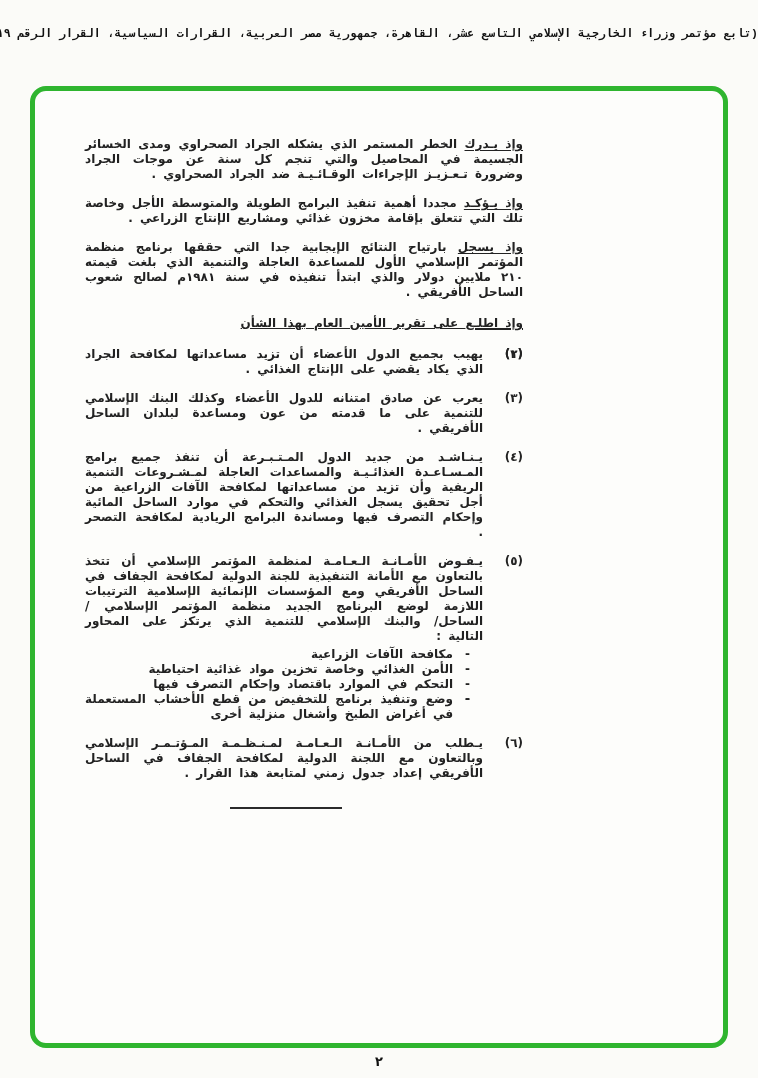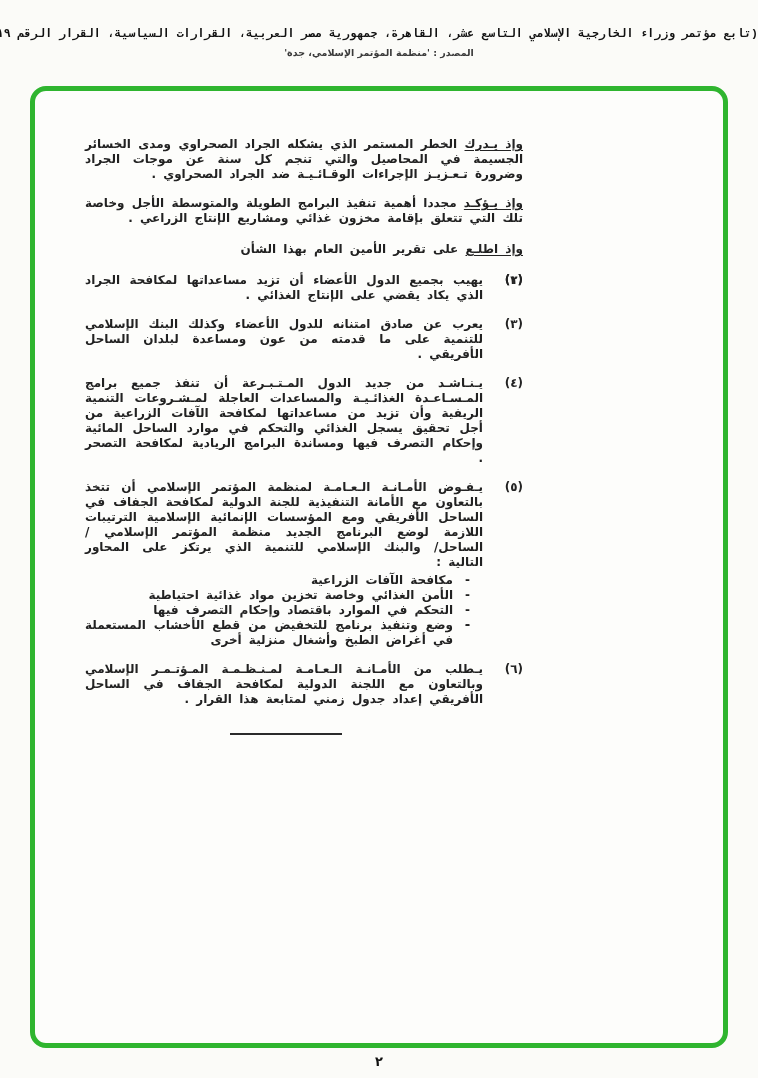--- a/index.html
+++ b/index.html
@@ -27,21 +27,21 @@
   }
   .doc{
     direction:rtl;
     padding:46px 200px 0 50px;
     font-size:12px; line-height:15px; font-weight:bold;
     letter-spacing:1px; word-spacing:3px;
     color:#222;
   }
   .para{ margin:0 0 14px 0; text-align:justify; }
   .lead{ text-decoration:underline; text-underline-offset:2px; }
-  .para-head{ margin:16px 0 16px 0; }
+  .para-head{ margin:16px 0 16px 0;text-decoration:underline; }
   .item{
     position:relative; padding-right:40px; margin:0 0 14px 0;
     text-align:justify;
   }
   .num{ position:absolute; right:0; top:0; }
   .sublist{ margin-top:3px; padding-right:10px; }
   .sub{ position:relative; padding-right:20px; text-align:justify; }
   .dash{ position:absolute; right:2px; top:0; }
   .endline{
     width:112px; border-top:2px solid #2b2b2b;
@@ -52,30 +52,30 @@
     text-align:center; font-size:13px; font-weight:bold; color:#111;
   }
 </style>
 </head>
 <body>
 
 <div class="page">
 
   <div class="header">
     <div class="h1">(تابع مؤتمر وزراء الخارجية الإسلامي التاسع عشر، القاهرة، جمهورية مصر العربية، القرارات السياسية، القرار الرقم ٢٧/١٩-س</div>
-    <div class="h2">المصدر : 'منظمة المؤتمر الإسلامي، جدة'</div>
   </div>
 
   <div class="green-box" style="border-color: rgb(47, 181, 47);">
     <div class="doc">
 
       <p class="para"><span class="lead">وإذ يـدرك</span><span> الخطر المستمر الذي يشكله الجراد الصحراوي ومدى الخسائر الجسيمة في المحاصيل والتي تنجم كل سنة عن موجات الجراد وضرورة تـعـزيـز الإجراءات الوقـائـيـة ضد الجراد الصحراوي .</span></p>
 
       <p class="para"><span class="lead">وإذ يـؤكـد</span><span> مجددا أهمية تنفيذ البرامج الطويلة والمتوسطة الأجل وخاصة تلك التي تتعلق بإقامة مخزون غذائي ومشاريع الإنتاج الزراعي .</span></p>
 
+      <p class="para"><span class="lead">وإذ يسجل</span><span> بارتياح النتائج الإيجابية جدا التي حققها برنامج منظمة المؤتمر الإسلامي الأول للمساعدة العاجلة والتنمية الذي بلغت قيمته ٢١٠ ملايين دولار والذي ابتدأ تنفيذه في سنة ١٩٨١م لصالح شعوب الساحل الأفريقي .</span></p>
 
       <p class="para para-head"><span class="lead">وإذ اطلـع</span><span> على تقرير الأمين العام بهذا الشأن</span></p>
 
       <div class="item">
         <span class="num">(١)</span>
       </div>
 
       <div class="item">
         <span class="num">(٢)</span>
         <span>يهيب بجميع الدول الأعضاء أن تزيد مساعداتها لمكافحة الجراد الذي يكاد يقضي على الإنتاج الغذائي .</span>

